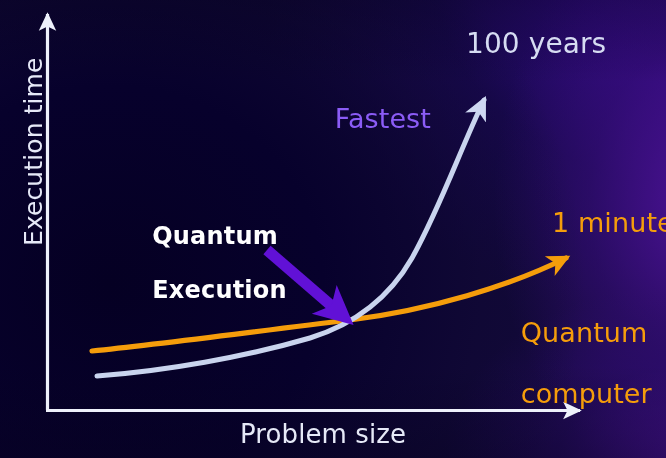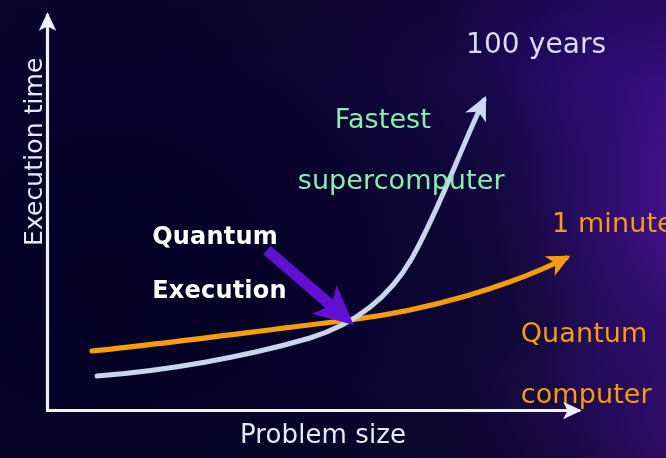--- a/index.html
+++ b/index.html
@@ -62,21 +62,21 @@
     letter-spacing: 0.1px;
   }
   .lbl-100years {
     left: 466px; top: 28px;
     font-size: 28px;
     color: #d6dcf2;
   }
   .lbl-fastest {
     left: 263px; top: 74px;
     font-size: 27px;
-    color: #86efac;
+    color: #8b5cf6;
     text-align: center;
     width: 205px;
   }
   .lbl-supremacy {
     left: 118px; top: 196px;
     font-size: 24px;
     font-weight: bold;
     color: #ffffff;
     text-align: center;
     width: 150px;
@@ -151,21 +151,20 @@
              C 352 325, 388 300, 412 258
              C 440 208, 460 150, 484 100" fill="none" stroke="#c9d4ee" stroke-width="5.0" stroke-linecap="round" marker-end="url(#blue-arrow)"></path>
 
     <line x1="267" y1="250" x2="341" y2="314" stroke="#6111d6" stroke-width="11" stroke-linecap="butt" marker-end="url(#purple-arrow)"></line>
   </svg>
 
   <div class="lbl lbl-100years">100 years</div>
 
   <div class="lbl lbl-fastest">
     <span>Fastest</span><br>
-    <span>supercomputer</span>
   </div>
 
   <div class="lbl lbl-supremacy">
     <span>Quantum</span><br>
     <span>Execution</span>
   </div>
 
   <div class="lbl lbl-1minute">1 minute</div>
 
   <div class="lbl lbl-qc">

